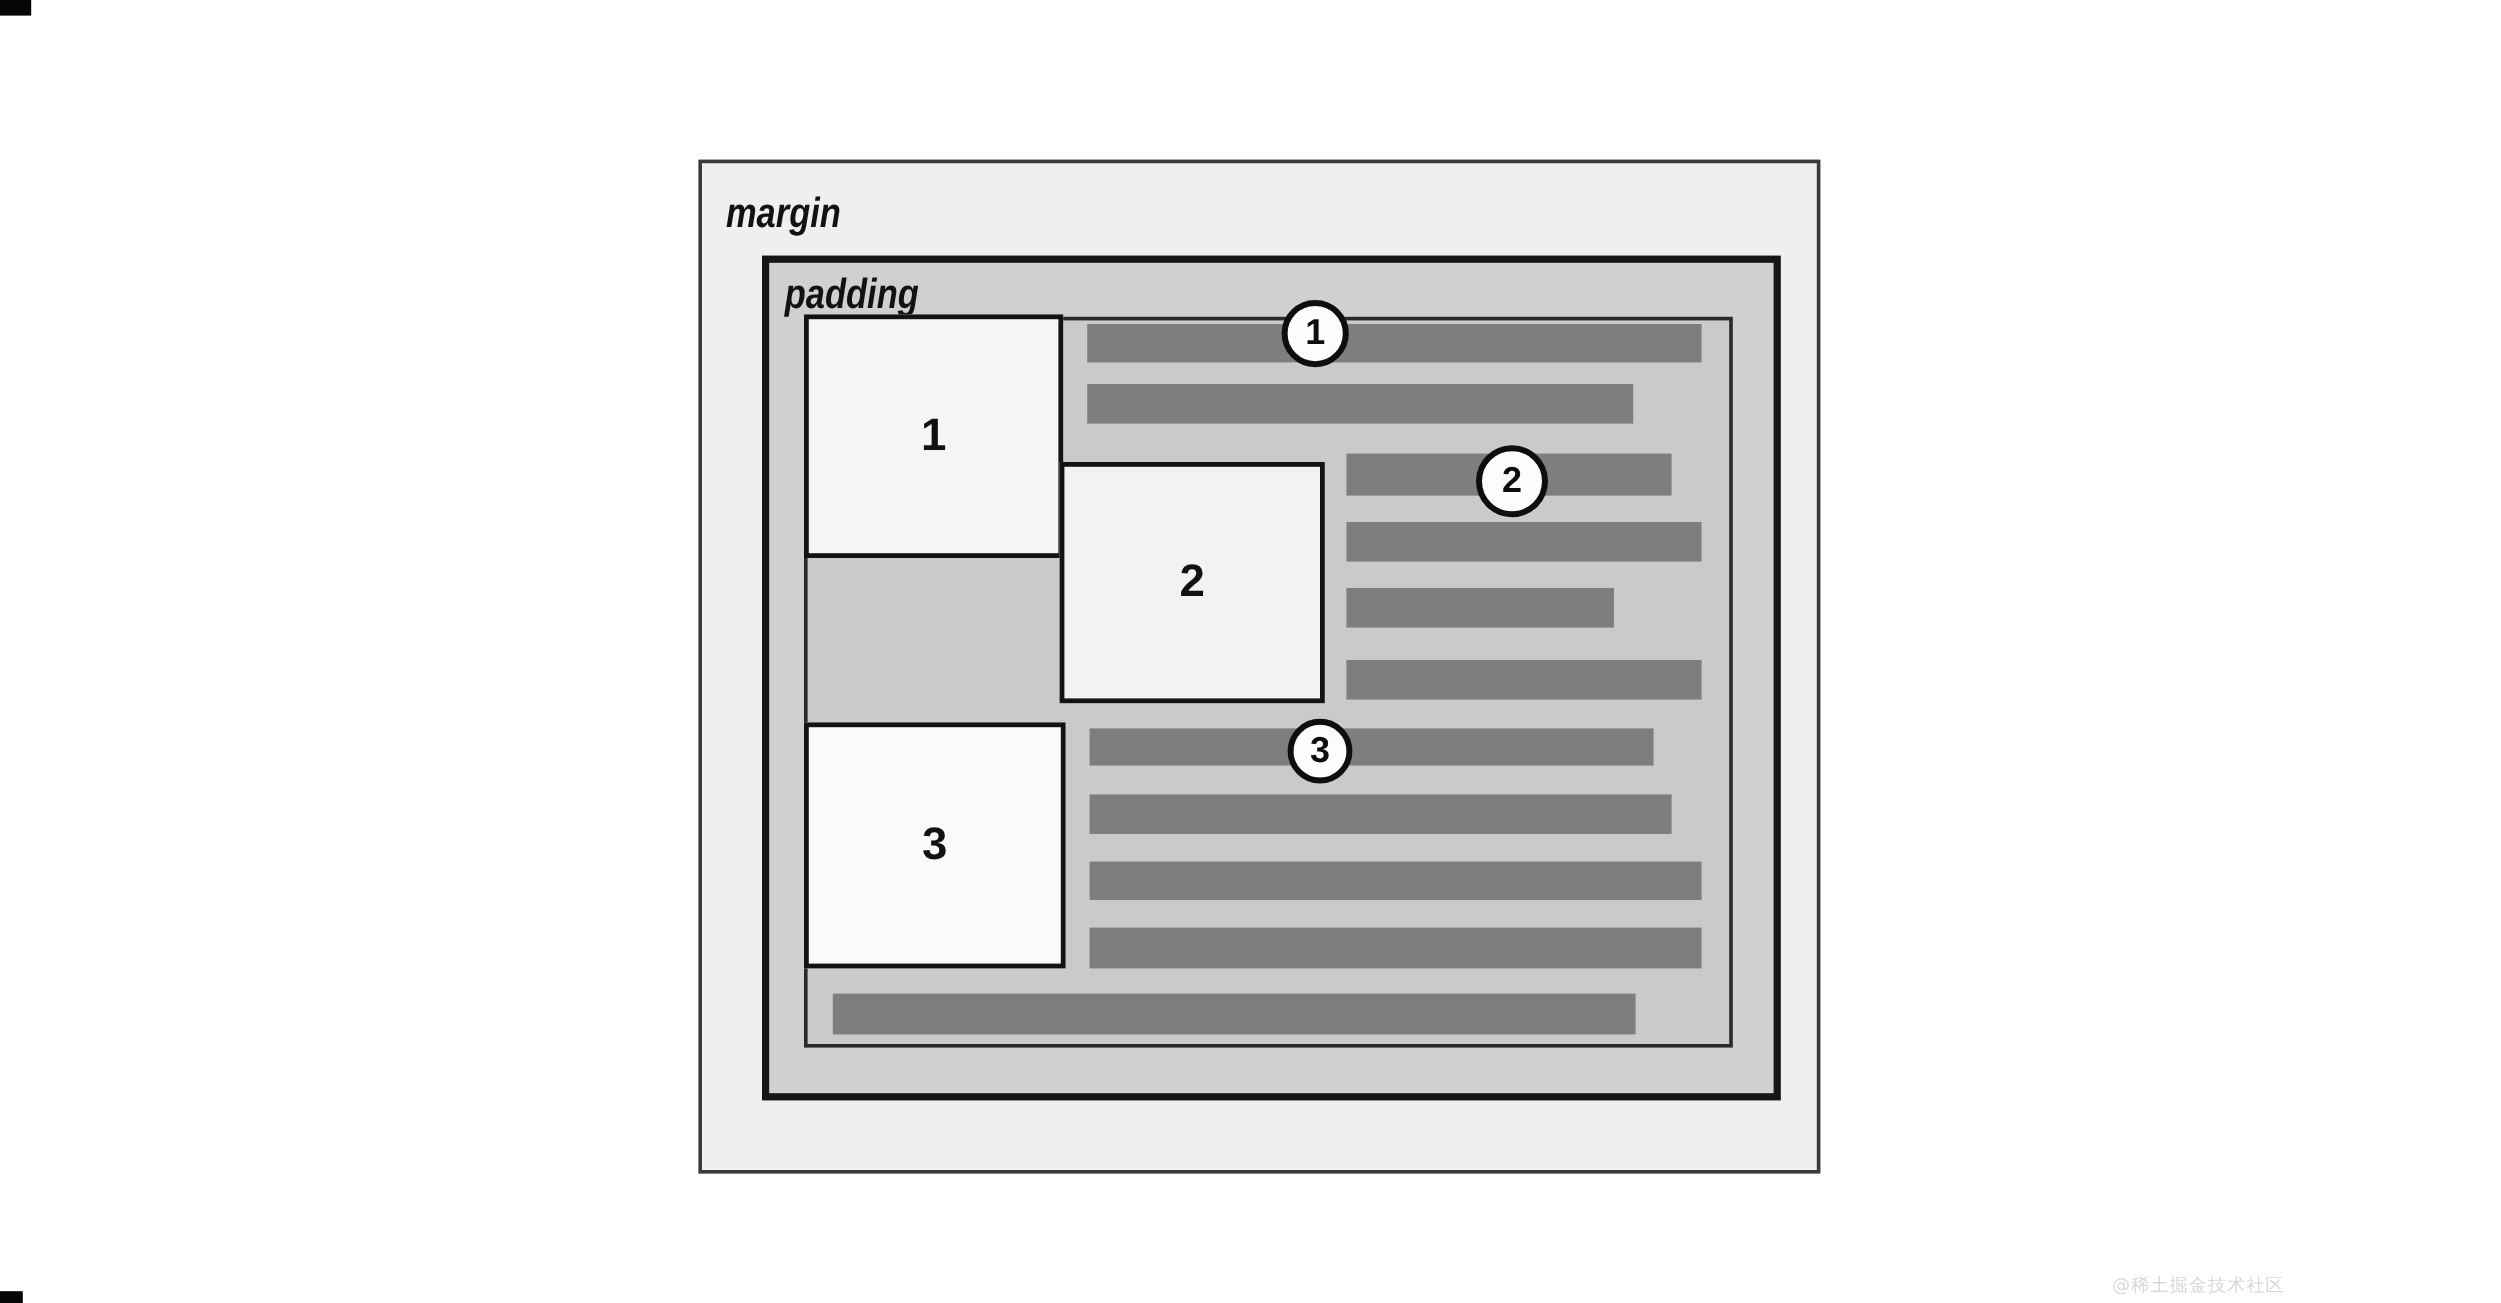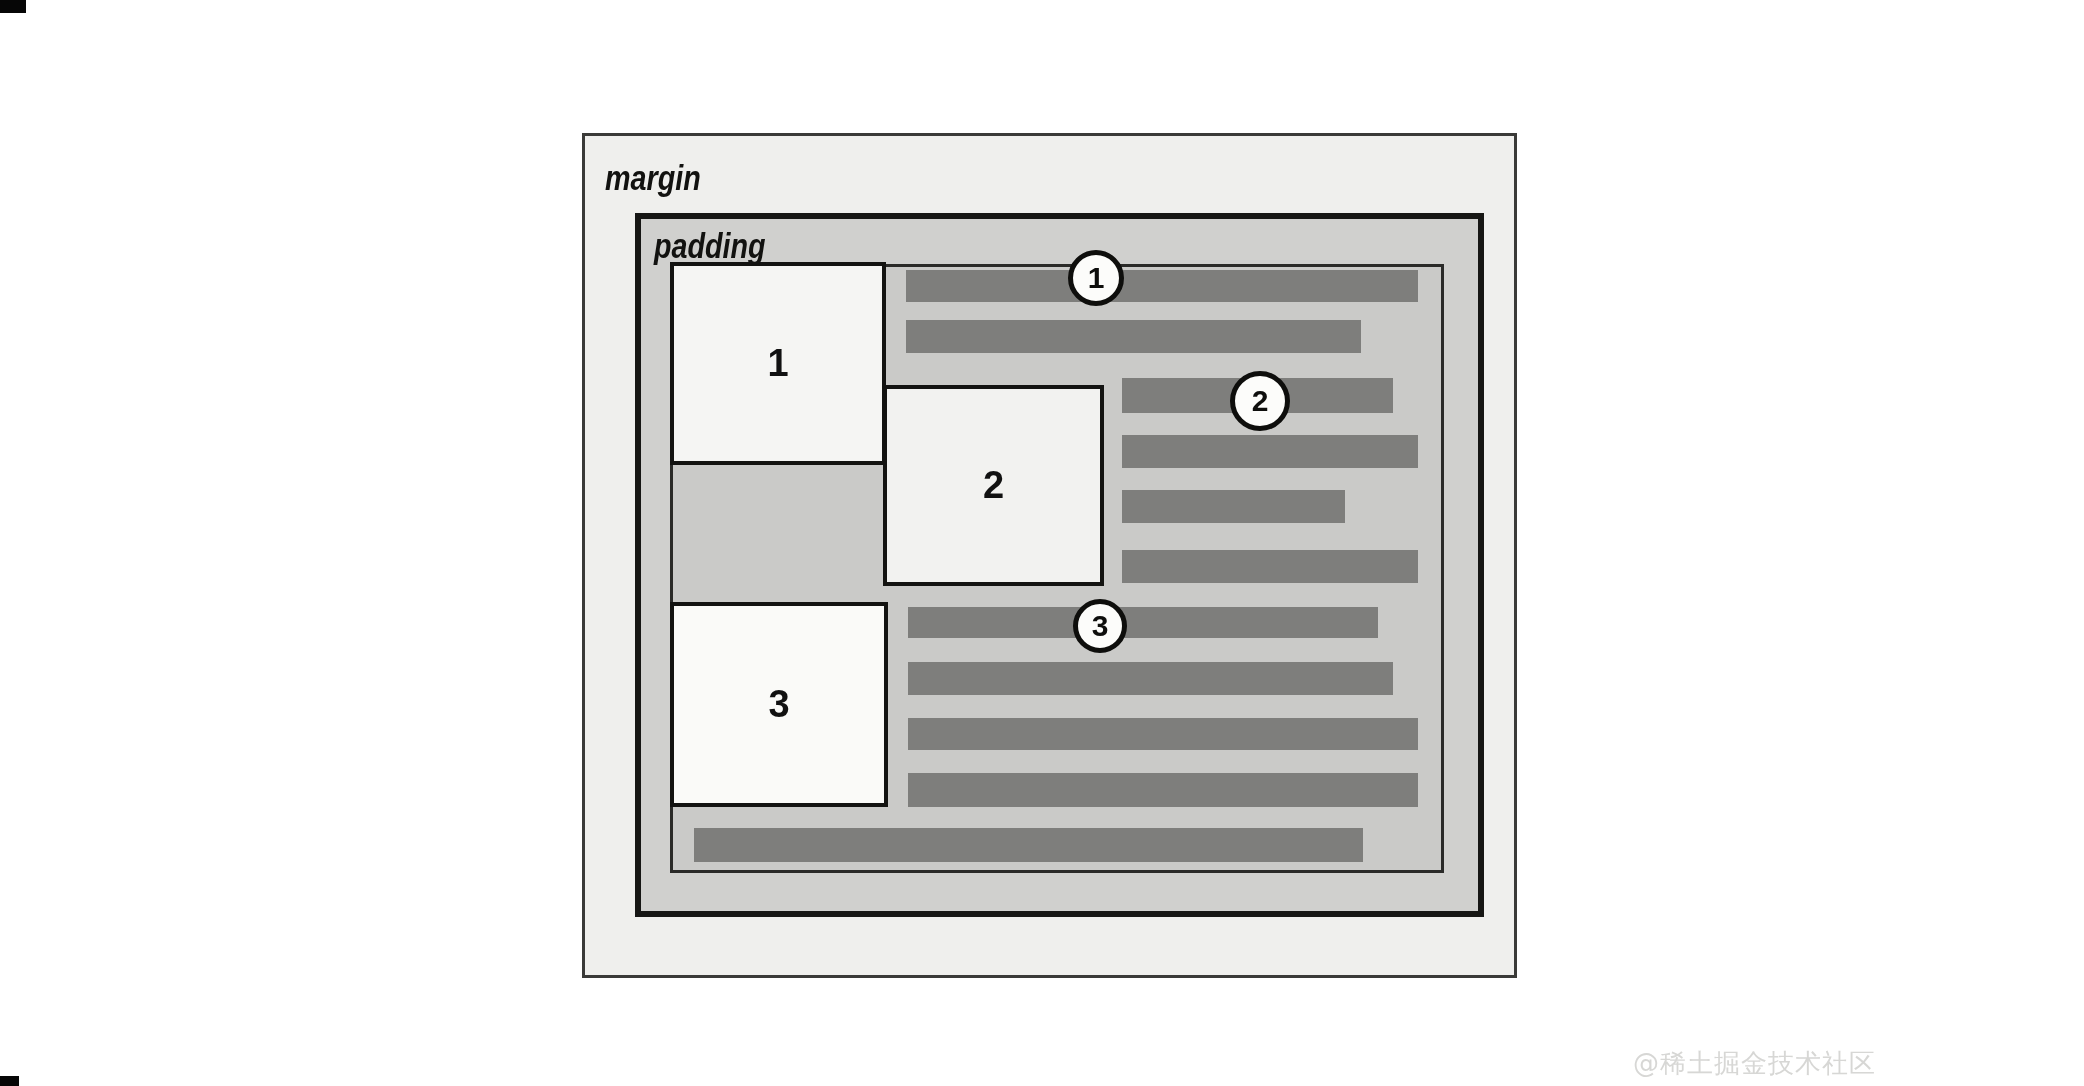--- a/index.html
+++ b/index.html
@@ -1,18 +1,18 @@
 <!DOCTYPE html>
 <html><head>
 <meta charset="utf-8">
 <style>
   html,body { margin:0; padding:0; background:#ffffff; }
   .page {
     position:relative; width:1879px; height:1086px; background:#ffffff;
-    overflow:hidden; font-family:"Liberation Sans", sans-serif;
+    overflow:hidden; font-family:"Liberation Sans", sans-serif;padding-left:28px;
   }
   
   .corner { position:absolute; background:#060606; }
   .corner-tl { left:0; top:0; width:26px; height:13px; }
   .corner-tr { left:2070px; top:0; width:14px; height:10px; }
   .corner-tr2 { left:2077px; top:9px; width:7px; height:7px; }
   .corner-bl { left:0; top:1076px; width:19px; height:10px; }
   .corner-br { left:2076px; top:1068px; width:8px; height:14px; }
 
   
@@ -52,21 +52,21 @@
     background:#FCFCFA; box-sizing:border-box; z-index:3;
     display:flex; align-items:center; justify-content:center;
     font-weight:bold; font-size:30px; color:#0E0E0C; line-height:1;
   }
   .callout-1 { left:395px; top:-17px; width:56px; height:56px; }
   .callout-2 { left:557px; top:104px; width:60px; height:60px; }
   .callout-3 { left:400px; top:332px; width:54px; height:54px; }
 
   .watermark {
     position:absolute; right:3px; bottom:5px;
-    font-size:26px; color:#D7D7D5; letter-spacing:1px;
+    font-size:15px; color:#D7D7D5; letter-spacing:1px;
     font-family:"DejaVu Sans", sans-serif;
   }
 </style>
 </head>
 <body>
 
 <div class="page">
 
   <div class="corner corner-tl"></div>
   <div class="corner corner-tr"></div>

